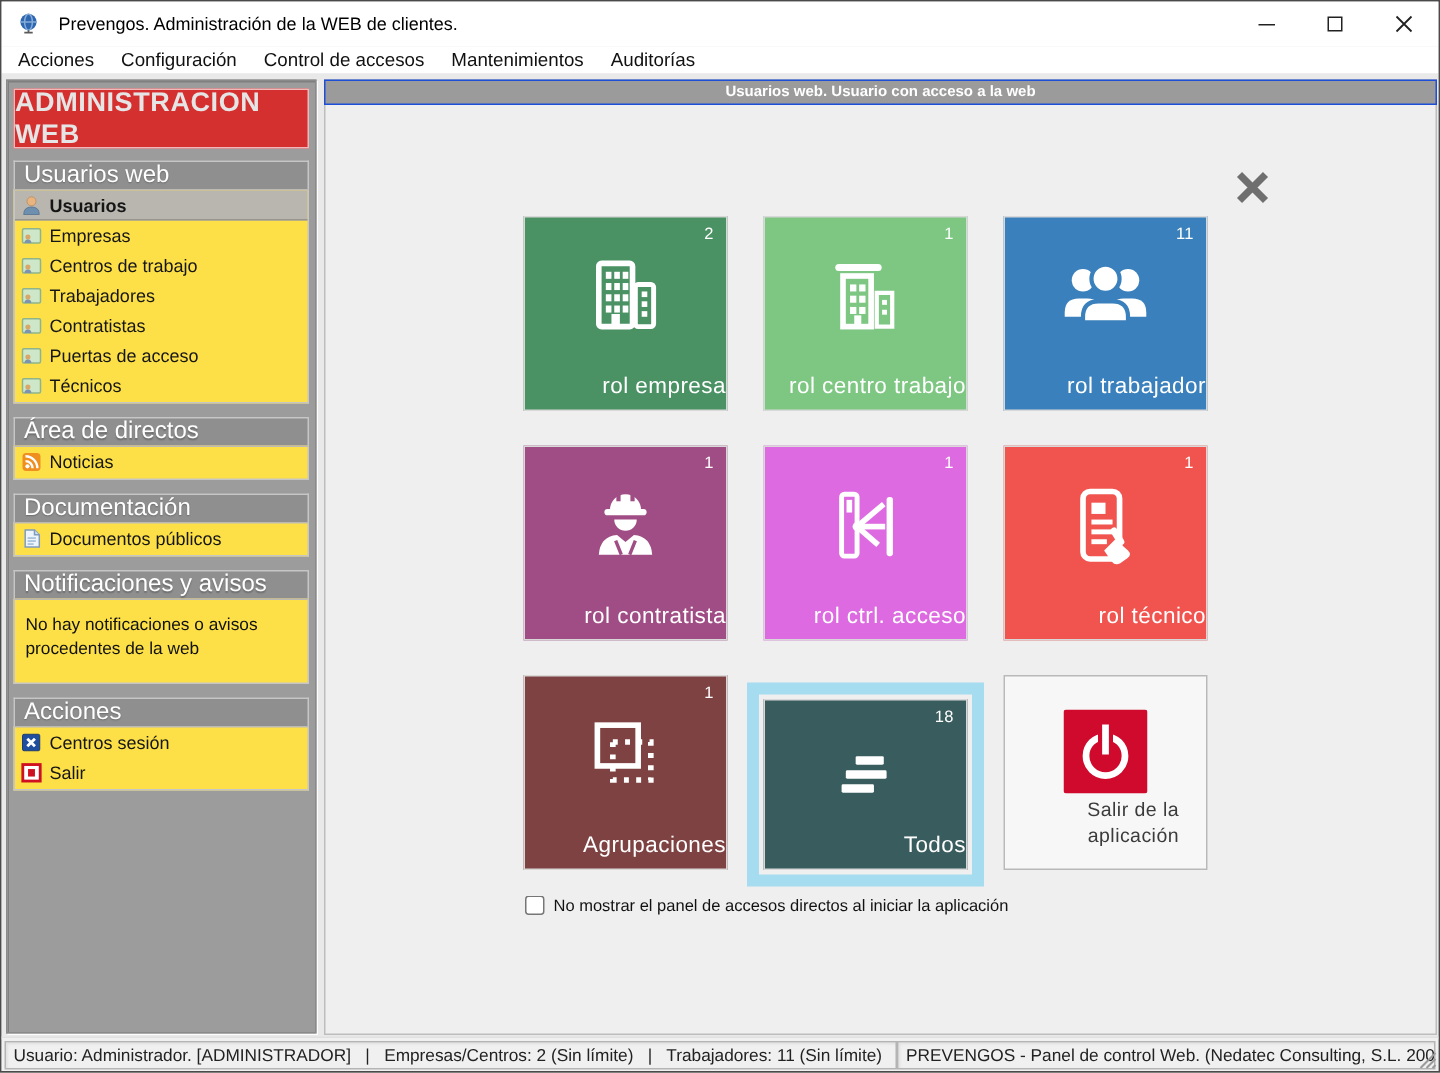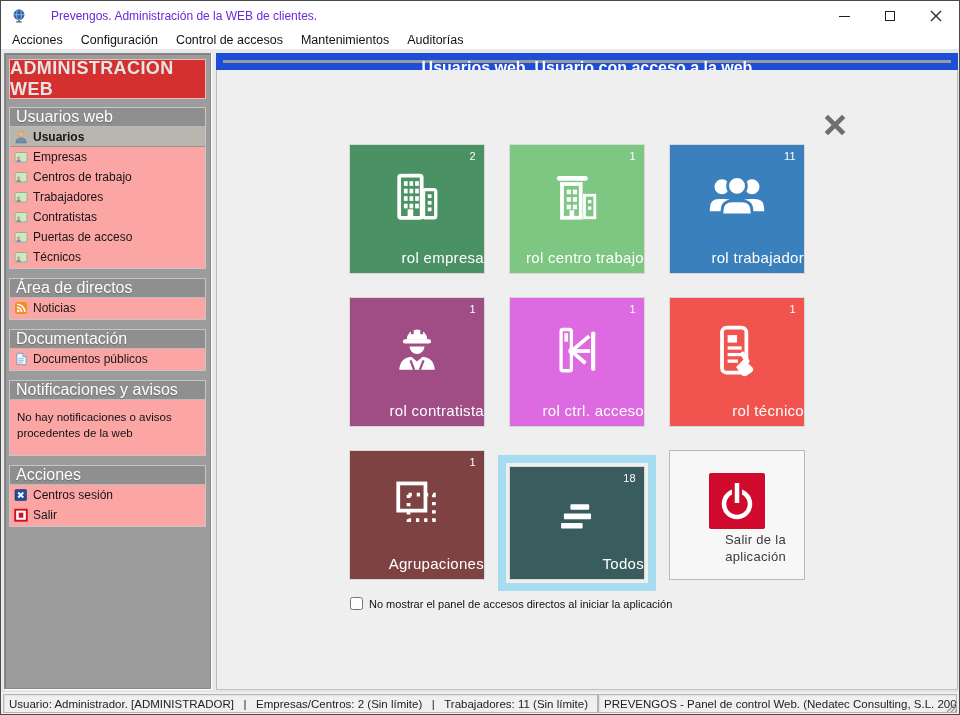--- a/index.html
+++ b/index.html
@@ -3,21 +3,21 @@
 <meta charset="utf-8">
 <style>
   html,body{margin:0;padding:0;background:#555;}
   *{box-sizing:border-box;}
   .window{position:relative;width:960px;height:715px;background:#e6e6e6;
     border:1px solid #4a4a4a;overflow:hidden;
     font-family:"Liberation Sans", sans-serif;-webkit-font-smoothing:antialiased;}
   
   .titlebar{position:absolute;top:0;left:0;right:0;height:30px;background:#fff;
     display:flex;align-items:center;padding-left:10px;}
-  .title-text{font-size:12px;color:#6d28d9;margin-left:24px;}
+  .title-text{font-size:12px;color:#000000;margin-left:12px;}
   .win-controls{margin-left:auto;display:flex;height:100%;}
   .win-btn{width:46px;height:100%;display:flex;align-items:center;justify-content:center;cursor:default;}
   .glyph-min{width:11px;height:1px;background:#222;}
   .glyph-max{width:10px;height:10px;border:1px solid #222;}
   
   .menubar{position:absolute;top:30px;left:0;right:0;height:18px;background:#fff;
     display:flex;align-items:center;font-size:12.5px;color:#111;padding-left:2px;}
   .menu-item{padding:0 9px;white-space:nowrap;}
   
   .client{position:absolute;top:48px;left:0;right:0;height:644px;background:#e9e9e9;}
@@ -25,30 +25,30 @@
   .sidebar{position:absolute;left:3px;top:4px;width:207px;height:636px;background:#9c9c9c;
     border:1px solid #8a8a8a;box-shadow:inset 1px 1px 0 rgba(0,0,0,.18), 1px 1px 0 #fdfdfd;
     overflow:hidden;}
   .side-banner{margin:5px 4px 8px;height:40px;background:#d43030;border:1px solid #efb9b9;
     color:#e5e5e5;font-weight:700;font-size:18px;letter-spacing:.4px;
     display:flex;align-items:center;justify-content:center;}
   .section{margin:0 4px 9px;}
   .section-header{height:19px;background:#8f8f8f;border:1px solid #c6c6c6;border-bottom:none;
     color:#fff;font-size:16px;padding-left:6px;display:flex;align-items:center;
     text-shadow:0 1px 1px rgba(0,0,0,.25);}
-  .section-body{background:#fca5a5;border:1px solid #c6c6c6;border-top:1px solid #bdbab5;padding-bottom:1px;}
+  .section-body{background:#fde047;border:1px solid #c6c6c6;border-top:1px solid #bdbab5;padding-bottom:1px;}
   .side-item{height:20px;display:flex;align-items:center;gap:5px;padding-left:4px;
     font-size:12px;color:#161616;white-space:nowrap;}
   .side-item.selected{background:#b9b6b0;font-weight:700;border-bottom:1px solid #98948e;}
   .side-item .si{width:14px;height:14px;flex:0 0 14px;display:flex;}
   .side-note{padding:10px 7px 13px;font-size:11.5px;line-height:1.35;color:#111;}
   
   .panel{position:absolute;left:215px;top:4px;width:742px;height:637px;}
-  .panel-header{height:17px;background:#9b9b9b;border:7px solid #1d4ed8;color:#fff;
-    font-size:16px;font-weight:700;text-align:center;line-height:15px;}
+  .panel-header{height:17px;background:#9b9b9b;border:1px solid #1d4ed8;color:#fff;
+    font-size:10px;font-weight:700;text-align:center;line-height:15px;}
   .panel-content{position:absolute;top:17px;bottom:0;left:0;right:0;background:#efefef;
     border:1px solid #bdbdbd;border-top:none;}
   .panel-close{position:absolute;left:605px;top:42px;width:26px;height:26px;cursor:default;}
   .tile-grid{position:absolute;left:132px;top:74px;display:grid;
     grid-template-columns:repeat(3,136px);grid-auto-rows:130px;column-gap:24px;row-gap:23px;}
   .tile{position:relative;color:#fff;border:1px solid #d8d8d8;cursor:default;}
   .tile.highlight{outline:8px solid #a5dcef;outline-offset:3px;}
   .tile .count{position:absolute;top:5px;right:8px;font-size:11px;letter-spacing:.3px;}
   .tile .icon{position:absolute;top:24px;left:0;right:0;display:flex;justify-content:center;}
   .tile .label{position:absolute;bottom:7px;left:0;width:100%;text-align:right;

